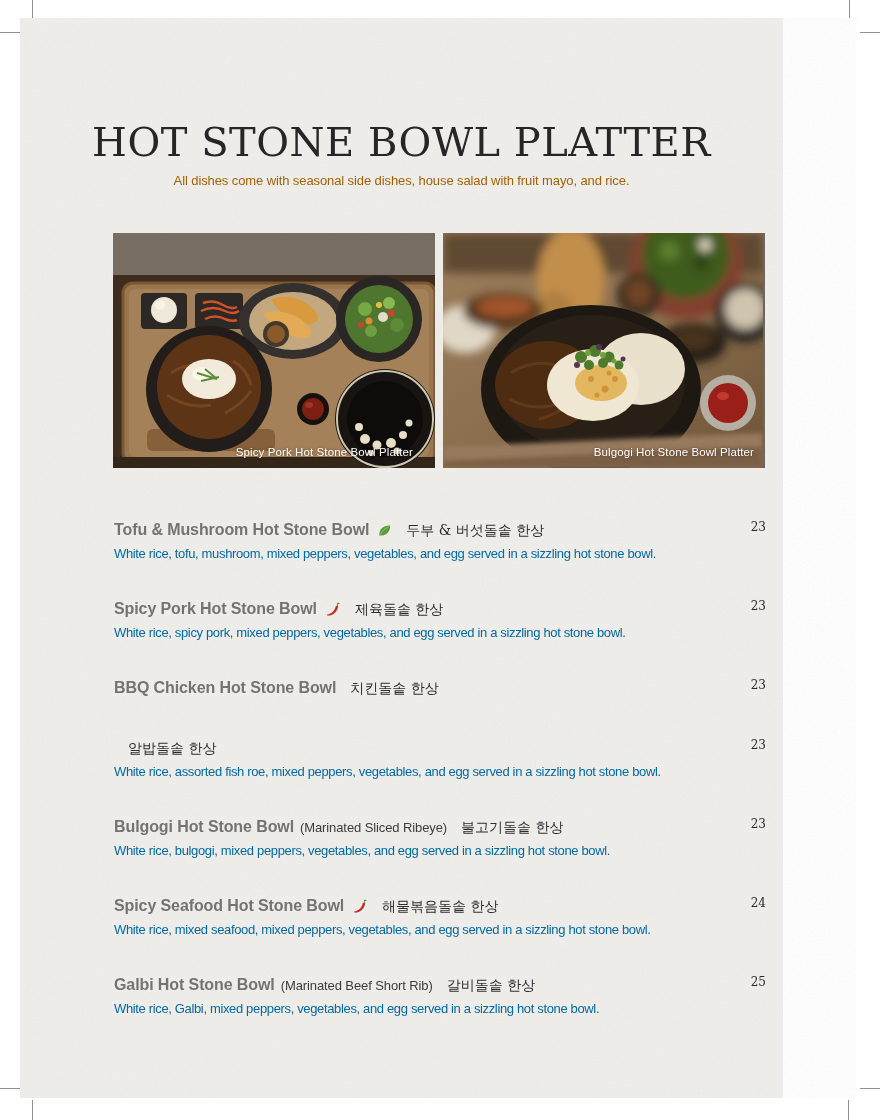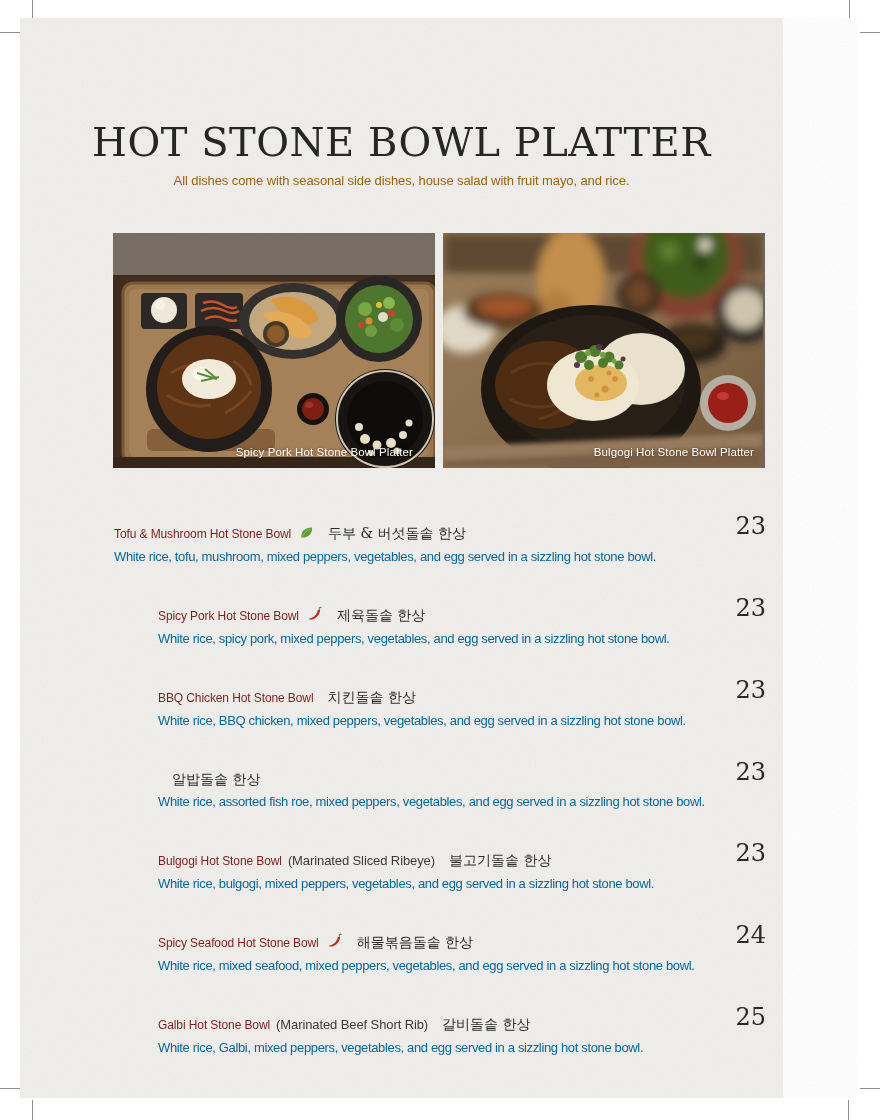--- a/index.html
+++ b/index.html
@@ -38,28 +38,28 @@
   .photo{position:relative;width:322px;height:235px;overflow:hidden;background:#6e655c;}
   .photo svg{display:block;}
   .photo-caption{
     position:absolute;bottom:10px;color:#ffffff;font-size:11.5px;letter-spacing:0.1px;
     text-shadow:0 0 3px rgba(40,25,10,0.55);white-space:nowrap;
   }
   .photo-caption.left-cap{right:22px;}
   .photo-caption.right-cap{right:11px;}
 
   .menu-list{position:absolute;left:94px;top:500px;width:652px;}
-  .menu-item + .menu-item{margin-top:35px;margin-left:44px;}
+  .menu-item + .menu-item{margin-top:35px;}
   .item-head{display:flex;align-items:baseline;line-height:24px;}
-  .dish-name{font-size:12px;color:#7f1d1d;letter-spacing:-0.1px;}
+  .dish-name{font-size:16px;color:#737373;letter-spacing:-0.1px;font-weight:bold;}
   .dish-icon{align-self:center;margin-left:8px;display:inline-flex;}
   .dish-sub{font-size:13px;color:#3b3b3b;margin-left:6px;letter-spacing:-0.1px;}
   .dish-korean{font-family:"DejaVu Serif", serif;font-size:14px;color:#2c2c2c;margin-left:14px;}
   .dish-price{
-    margin-left:auto;font-family:"DejaVu Serif", serif;font-size:24px;color:#2a2a28;
+    margin-left:auto;font-family:"DejaVu Serif", serif;font-size:12px;color:#2a2a28;
     position:relative;top:-4px;
   }
   .dish-desc{margin-top:2px;font-size:13px;line-height:17px;letter-spacing:-0.35px;color:#0369a1;}
 </style>
 </head>
 <body>
 
 <div class="crop v tl-v"></div>
 <div class="crop h tl-h"></div>
 <div class="crop v tr-v"></div>
@@ -281,21 +281,20 @@
       <div class="dish-desc">White rice, spicy pork, mixed peppers, vegetables, and egg served in a sizzling hot stone bowl.</div>
     </div>
 
     <div class="menu-item">
       <div class="item-head">
         <span class="dish-name">BBQ Chicken Hot Stone Bowl</span>
 
         <span class="dish-korean">치킨돌솥 한상</span>
         <span class="dish-price">23</span>
       </div>
-      <div class="dish-desc">White rice, BBQ chicken, mixed peppers, vegetables, and egg served in a sizzling hot stone bowl.</div>
     </div>
 
     <div class="menu-item">
       <div class="item-head">
 
         <span class="dish-korean">알밥돌솥 한상</span>
         <span class="dish-price">23</span>
       </div>
       <div class="dish-desc">White rice, assorted fish roe, mixed peppers, vegetables, and egg served in a sizzling hot stone bowl.</div>
     </div>

